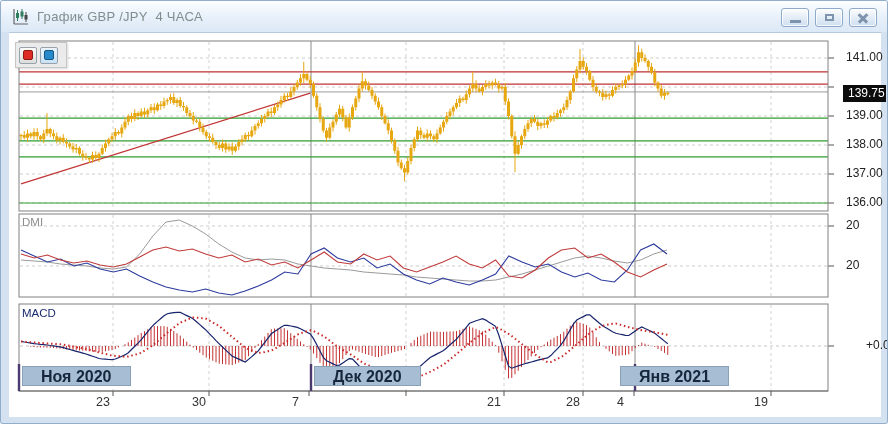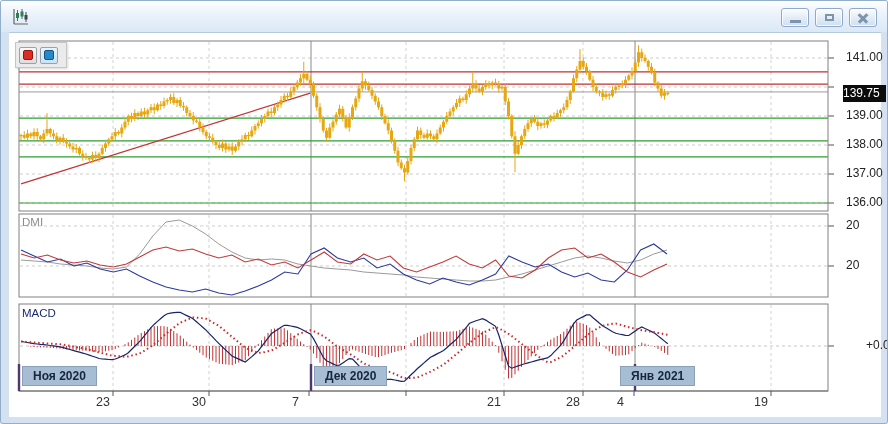--- a/index.html
+++ b/index.html
@@ -27,43 +27,44 @@
     display:flex;align-items:center;justify-content:center;cursor:pointer;}
   .tbtn.blue{background:linear-gradient(#eaf4fd,#c9e2f6);}
   .swatch{width:10px;height:10px;border-radius:2px;}
   .swatch.red{background:#de2b25;border:1px solid #8d1713;}
   .swatch.blue{background:#2589cc;border:1px solid #14567f;}
   .lbl{position:absolute;font-size:12px;color:#222;}
   .pl{left:845px;width:44px;}
   .pl0{top:49px;} .pl1{top:107px;} .pl2{top:136px;} .pl3{top:165px;} .pl4{top:194px;}
   .dt40{left:845px;top:217px;} .dt20{left:845px;top:257px;} .mt0{left:841px;top:337px;margin-left:24px;}
   .cur{position:absolute;left:842px;top:84px;width:43px;height:17px;background:#0c0c0c;color:#fff;
-    font-size:12px;line-height:17px;}
+    font-size:12px;line-height:17px;padding-left:5px;}
   .pname{position:absolute;font-size:11.5px;}
   .dmi-name{left:21px;top:215px;color:#8d8d8d;}
   .macd-name{left:21px;top:306px;color:#1c2c6e;}
-  .month{position:absolute;top:365px;height:20px;line-height:19px;padding:0 10px;
-    background:#a6bdd3;border:1px solid #8aa0b6;color:#16263c;font-size:12px;font-weight:600;}
+  .month{position:absolute;top:365px;height:20px;line-height:19px;padding:0 18px;
+    background:#a6bdd3;border:1px solid #8aa0b6;color:#16263c;font-size:16px;font-weight:600;}
   .tl{position:absolute;top:394px;width:34px;text-align:left;font-size:12.5px;color:#333;}
 </style>
 </head>
 <body>
 
 <div class="window">
 
   <div class="titlebar">
     <svg class="app-icon" viewBox="0 0 18 18">
       <path d="M3 1v15M3 16h14" stroke="#666" stroke-width="1.2" fill="none"></path>
       <path d="M6.5 2v11" stroke="#2e7d5b" stroke-width="1"></path>
         <rect x="5" y="5" width="3" height="5" fill="#2e7d5b"></rect>
       <path d="M11 1v10" stroke="#2e7d5b" stroke-width="1"></path>
         <rect x="9.5" y="3.5" width="3" height="5" fill="#2e7d5b"></rect>
       <path d="M15 4v10" stroke="#444" stroke-width="1"></path>
         <rect x="13.5" y="7" width="3" height="4.5" fill="#444"></rect>
     </svg>
+    <span class="title-text">График GBP /JPY  4 ЧАСА</span>
     <div class="winbtns">
       <div class="wbtn">
           <div class="g-min"></div>
         </div>
       <div class="wbtn">
           <div class="g-max"></div>
         </div>
       <div class="wbtn">
           <div class="g-close"></div>
         </div>

